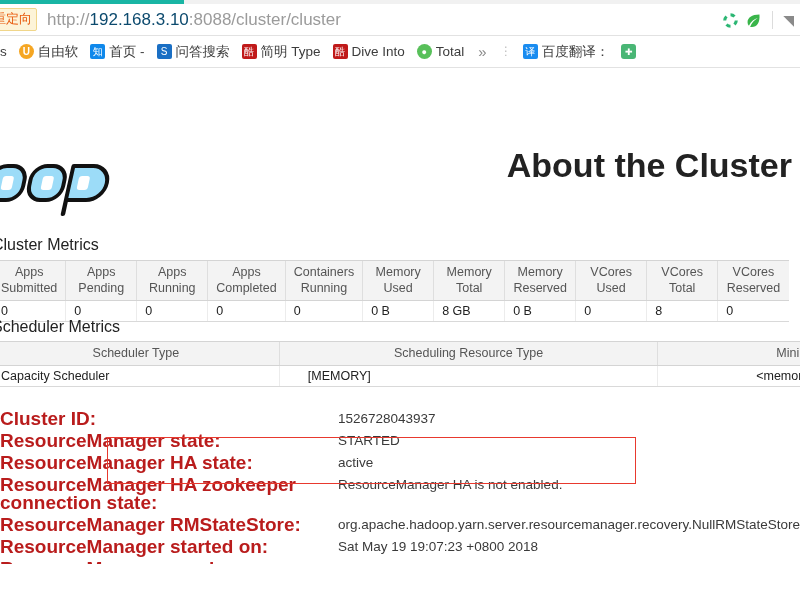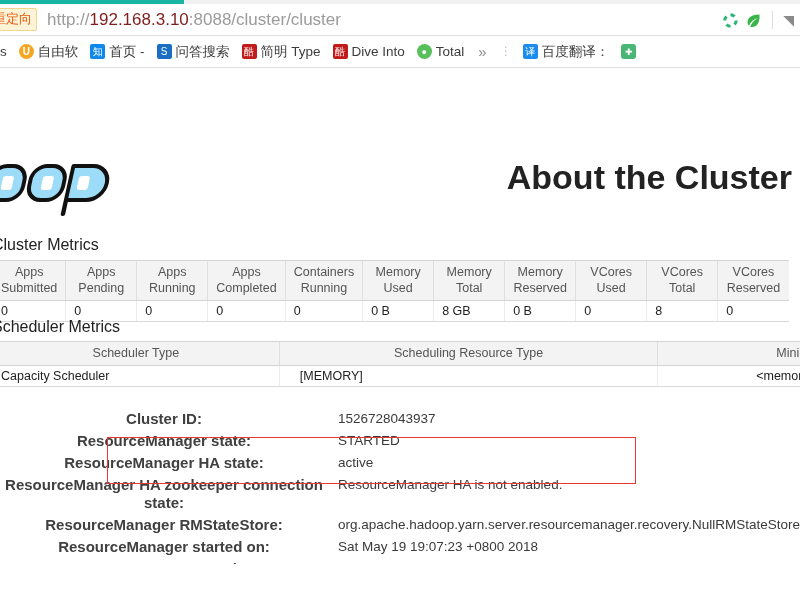--- a/index.html
+++ b/index.html
@@ -26,21 +26,21 @@
     margin-left: -12px;
     background:#fdf4d8; border:1px solid #f0d68a; color:#e8590c;
     font-size: 13px; padding: 1px 4px 2px 4px; border-radius:2px;
     white-space:nowrap; letter-spacing:0px;
   }
   .url-text {
     margin-left: 10px;
     font-size: 17px; color:#9b9b9b; white-space:nowrap;
     font-family:"Liberation Sans", sans-serif;
   }
-  .url-text .host { color:#7f1d1d; }
+  .url-text .host { color:#0c4a6e; }
   .chrome-right { position:absolute; right:6px; top:0; height:32px; display:flex; align-items:center; gap:6px; }
   .chrome-right .ico { width:17px; height:17px; display:block; }
   .vdiv { width:1px; height:18px; background:#dcdcdc; margin:0 4px; }
   .caret-corner { font-size:14px; color:#8a8a8a; line-height:1; }
 
   .bookmarks-row {
     height: 32px; display:flex; align-items:center;
     border-bottom:1px solid #e2e2e2; background:#fff;
     position:relative; overflow:hidden; padding-left:0px;
   }
@@ -67,21 +67,21 @@
   .caret-sm { font-size:11px; color:#7a7a7a; margin-left:2px; }
 
   
   #page {
     position:relative; width:800px; height:496px; background:#fff;
     overflow:hidden;
   }
 
   .logo-wrap { position:absolute; left:-72px; top:86px; }
   .hdr-title {
-    position:absolute; left:0; top:90px; width:792px; text-align:right;
+    position:absolute; left:0; top:78px; width:792px; text-align:right;
     font-size:34px; font-weight:bold; color:#222; letter-spacing:0px;
     font-family:"Liberation Sans", sans-serif;
   }
 
   .section-title {
     position:absolute; left:-8px;
     font-size:16px; color:#222; font-weight:normal;
     font-family:"Liberation Sans", sans-serif;
   }
   #cluster-metrics-title { top:168px; }
@@ -112,33 +112,33 @@
 
   #cluster-table { top:192px; }
   #cluster-table th { width:71px; }
   #cluster-table td { text-align:left; }
 
   #scheduler-table { top:273px; width:1010px; }
   #scheduler-table th.st-type { width:250px; }
   #scheduler-table th.st-res { width:330px;text-align:center; }
   #scheduler-table th.st-min { width:300px; }
   #scheduler-table td.c-left { text-align:left; }
-  #scheduler-table td.c-mid { text-align:left; padding-left:20px; }
+  #scheduler-table td.c-mid { text-align:left; padding-left:28px; }
   #scheduler-table td.c-right { text-align:center; }
 
   .info-block {
     position:absolute; left:0px; top:340px; width:1120px;
     font-size:13.5px; color:#333;
     font-family:"Liberation Sans", sans-serif;
   }
   table.info { border-collapse:collapse; width:1120px; }
   table.info td { padding:2px 0; vertical-align:top; line-height:18px; }
   table.info td.k {
-    width:336px; text-align:center; font-weight:bold; color:#404040;
-    padding-right:8px; font-size:15px;
+    width:336px; text-align:left; font-weight:bold; color:#b91c1c;
+    padding-right:8px; font-size:19px;
   }
   table.info td.v { color:#3a3a3a; padding-left:2px; font-size:13.5px; white-space:pre-line; }
 
   .red-box {
     position:absolute;
     border:1.6px solid #e8392e;
     pointer-events:none;
     background:transparent;
   }
 </style>

